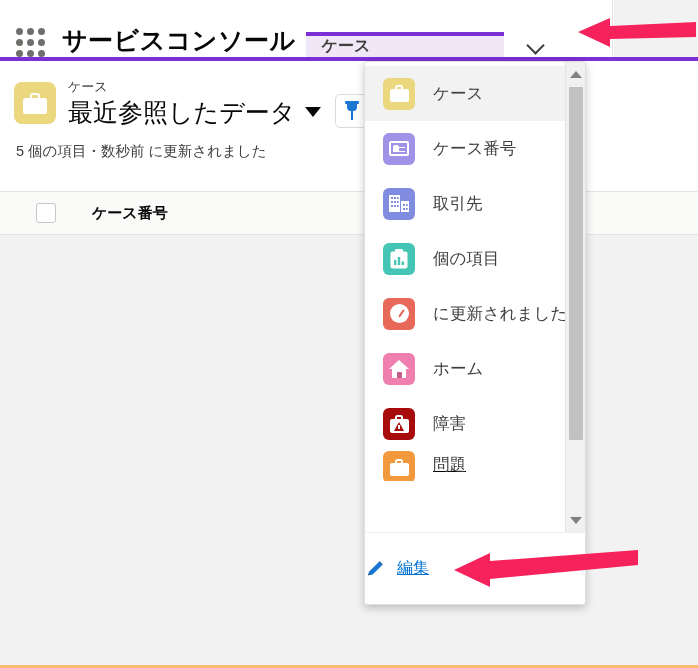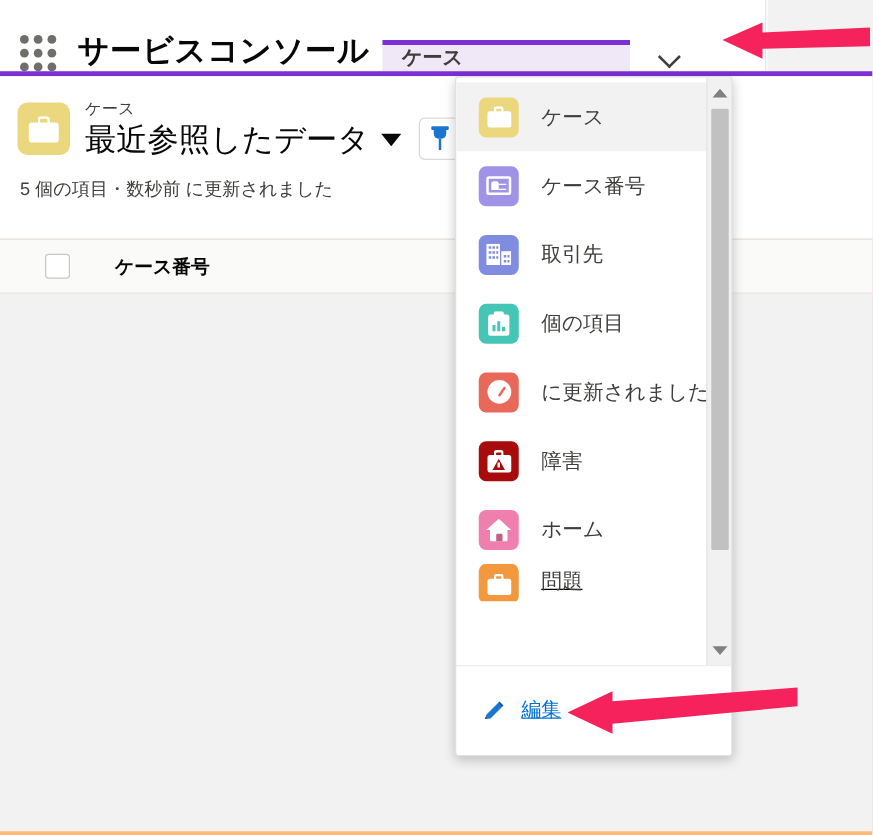--- a/index.html
+++ b/index.html
@@ -222,21 +222,21 @@
     width: 0; height: 0; border-left: 6px solid transparent;
     border-right: 6px solid transparent; border-top: 7px solid #808080;
   }
   .sb-thumb {
     position: absolute; left: 3px; top: 25px; width: 14px; height: 353px;
     background: #c1c1c1; border-radius: 1px; cursor: pointer;
   }
 
   .dd-footer {
     height: 72px; border-top: 1px solid #ededed;
-    display: flex; align-items: center; padding-left: 20px;
+    display: flex; align-items: center; 
   }
   .pencil { width: 20px; height: 20px; margin-right: 12px; }
   .edit-link {
     font-size: 16px; color: #0070d2; text-decoration: underline; cursor: pointer;
   }
 
   
   .arrow-svg { position: absolute; z-index: 60; pointer-events: none; }
 </style>
 </head>
@@ -380,42 +380,42 @@
           <span class="dd-icon" style="background:#e8685a">
             <span class="g-gauge">
                 <span class="nd"></span>
               </span>
           </span>
           <span class="dd-label">に更新されました</span>
         </div>
 
 
         <div class="dd-item">
+          <span class="dd-icon" style="background:#ee7faf">
+            <span class="g-home">
+                <span class="roof"></span>
+                <span class="base"></span>
+                <span class="door"></span>
+              </span>
+          </span>
+          <span class="dd-label">ホーム</span>
+        </div>
+
+        <div class="dd-item">
           <span class="dd-icon" style="background:#a80b0b">
             <span class="g-incident">
               <span class="h"></span>
                 <span class="b"></span>
               <span class="tri"></span>
                 <span class="bang"></span>
             </span>
           </span>
           <span class="dd-label">障害</span>
         </div>
 
-        <div class="dd-item">
-          <span class="dd-icon" style="background:#ee7faf">
-            <span class="g-home">
-                <span class="roof"></span>
-                <span class="base"></span>
-                <span class="door"></span>
-              </span>
-          </span>
-          <span class="dd-label">ホーム</span>
-        </div>
-
         <div class="dd-item clipped">
           <span class="dd-icon" style="background:#f2993e">
             <span class="g-case">
                 <span class="h"></span>
                 <span class="b"></span>
               </span>
           </span>
           <span class="dd-label">問題</span>
         </div>
 

